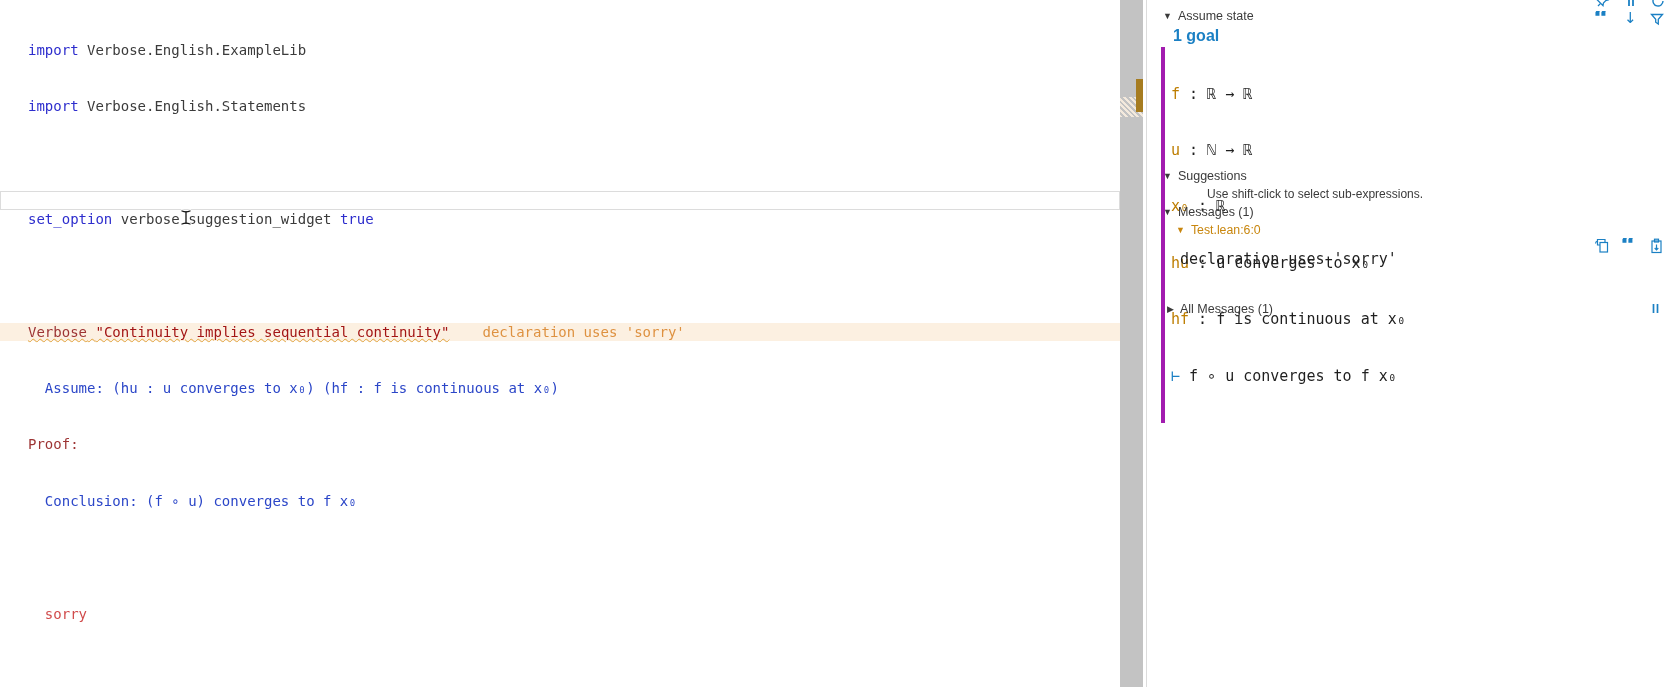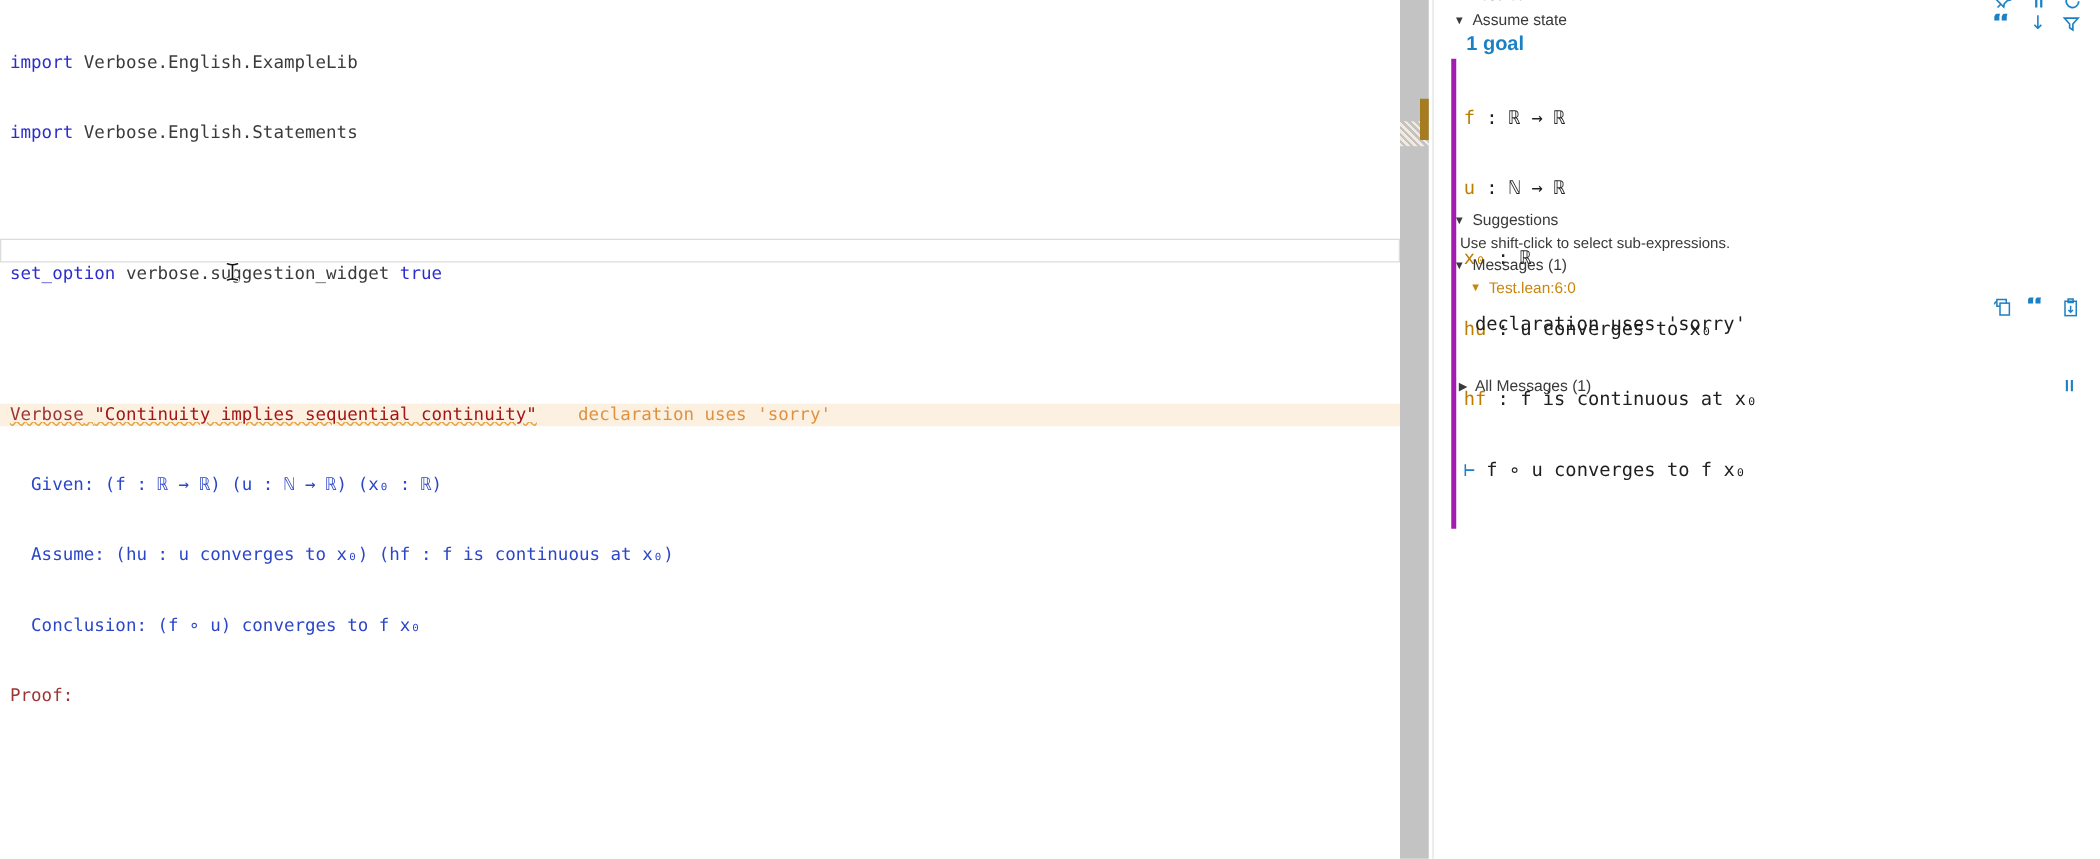--- a/index.html
+++ b/index.html
@@ -5,21 +5,21 @@
   * { margin:0; padding:0; box-sizing:border-box; }
   html,body { width:1680px; height:687px; }
   body { position:relative; overflow:hidden; background:#ffffff;
          font-family:"Liberation Sans", sans-serif; }
 
   
   .editor { position:absolute; left:0; top:0; width:1146px; height:687px; background:#fff; }
   .code { position:absolute; left:0; top:3px; width:1146px;
           font-family:"DejaVu Sans Mono","DejaVu Sans",monospace;
           font-size:14px; line-height:18.8px; white-space:pre; color:#3b3b3b; }
-  .cline { height:18.8px; padding-left:8px; }
+  .cline { height:18.8px; padding-left:28px; }
   .kw   { color:#2d2dcd; }
   .stmt { color:#2b46c8; }
   .exkw { color:#9d3434; }
   .str  { color:#a31515; }
   .maroon { color:#9d3434; }
   .sorry { color:#d14b4b; }
   .ghost { color:#de9140; margin-left:33px; }
   .hl-line { background:#fcf0e1; width:1120px; }
   .wavy { text-decoration:underline; text-decoration-style:wavy;
           text-decoration-color:#e0a23c; text-decoration-thickness:1px; }
@@ -43,21 +43,21 @@
   .iv-abs { position:absolute; }
   .sec-head { font-size:12.5px; color:#3a3a3a; display:flex; align-items:center; }
   .tri { font-size:9px; color:#3a3a3a; margin-right:6px; }
   .tri-orange { color:#c8860e; }
   .goal-count { font-size:16px; font-weight:bold; color:#1b80c4; }
   .goal-block { border-left:4px solid #a21caf; padding-left:6px;
                 font-family:"DejaVu Sans Mono","DejaVu Sans",monospace;
                 font-size:15px; line-height:18.8px; color:#1f1f1f; white-space:pre; }
   .hyp-name { color:#bd7d00; }
   .turnstile { color:#1b80c4; }
-  .hint { font-size:12px; color:#3a3a3a; }
+  .hint { font-size:12px; color:#3a3a3a;margin-left:39px; }
   .msg-loc { font-size:12.3px; color:#c8860e; display:flex; align-items:center; }
   .msg-body { font-family:"DejaVu Sans Mono","DejaVu Sans",monospace;
               font-size:15px; color:#1f1f1f; white-space:pre; }
   .icon { color:#1b80c4; display:inline-block; }
   .icon-quote { font-family:"DejaVu Sans",sans-serif; font-size:24px; font-weight:bold;
                 line-height:14px; height:15px; overflow:hidden; }
   .icon-arrow { font-family:"DejaVu Sans",sans-serif; font-size:15px; line-height:15px; }
   svg.ic { display:block; }
 </style>
 </head>
@@ -66,25 +66,25 @@
 <div class="editor">
   <span class="frag">gy</span>
 
   <div class="code">
     <div class="cline"><span class="kw">import</span><span> Verbose.English.ExampleLib</span></div>
     <div class="cline"><span class="kw">import</span><span> Verbose.English.Statements</span></div>
     <div class="cline"></div>
     <div class="cline"><span class="kw">set_option</span><span> verbose.suggestion_widget </span><span class="kw">true</span></div>
     <div class="cline"></div>
     <div class="cline hl-line"><span class="wavy"><span class="exkw">Verbose</span><span> </span><span class="str">"Continuity implies sequential continuity"</span></span><span class="ghost">declaration uses 'sorry'</span></div>
-    <div class="cline stmt">  Given: (f : ℝ → ℝ) (u : ℕ → ℝ) (x₀ : ℝ)</div>
     <div class="cline stmt">  Assume: (hu : u converges to x₀) (hf : f is continuous at x₀)</div>
+    <div class="cline maroon">Proof:</div>
     <div class="cline stmt">  Conclusion: (f ∘ u) converges to f x₀</div>
-    <div class="cline maroon">Proof:</div>
     <div class="cline"></div>
+    <div class="cline sorry">  sorry</div>
     
   </div>
 
   <div class="cur-line-box"></div>
 
   <svg class="ibeam" width="12" height="17" viewBox="0 0 12 17">
     <g fill="none" stroke="#ffffff" stroke-width="3.2" stroke-linecap="round">
       <path d="M2 2 Q4 2.8 6 2.8 Q8 2.8 10 2"></path>
         <path d="M6 2.8 V14.2"></path>
         <path d="M2 15 Q4 14.2 6 14.2 Q8 14.2 10 15"></path>

